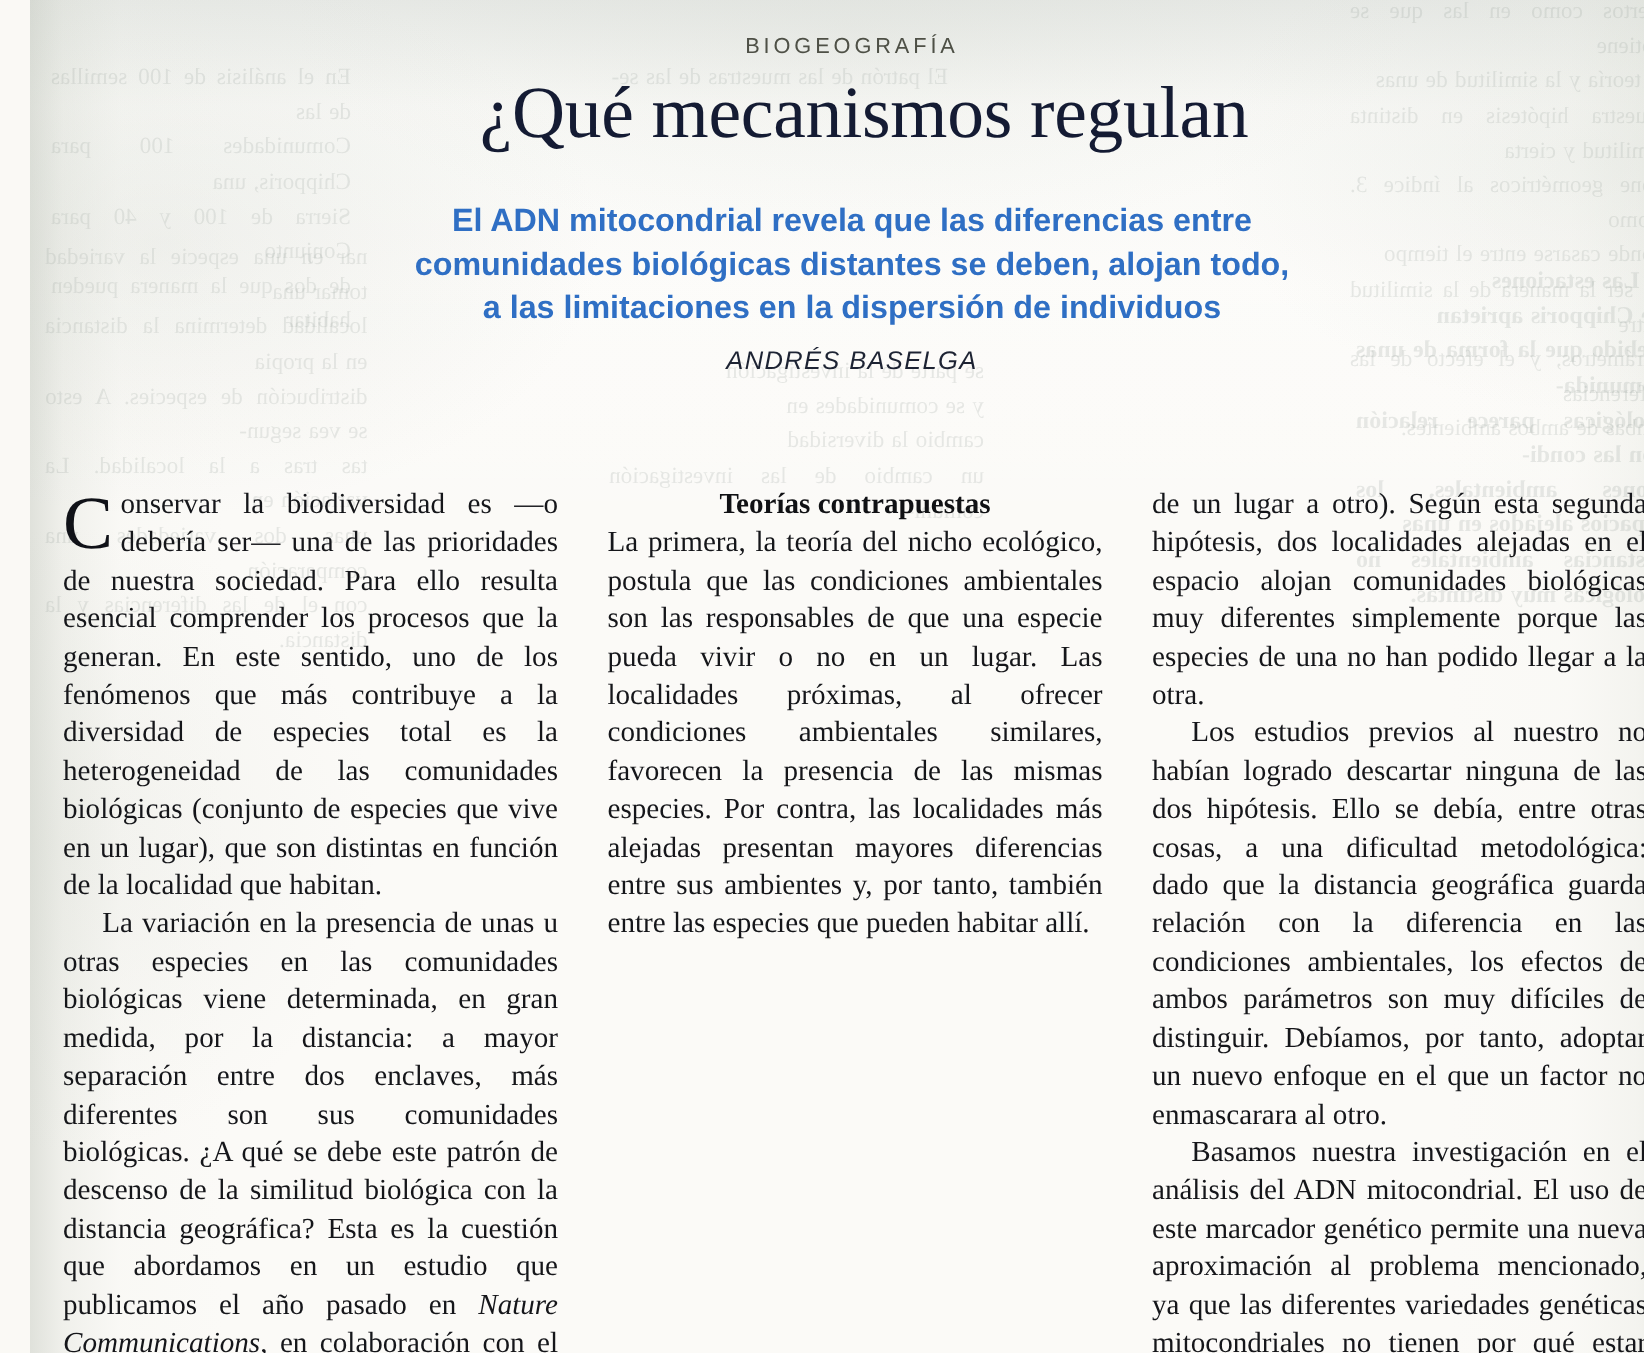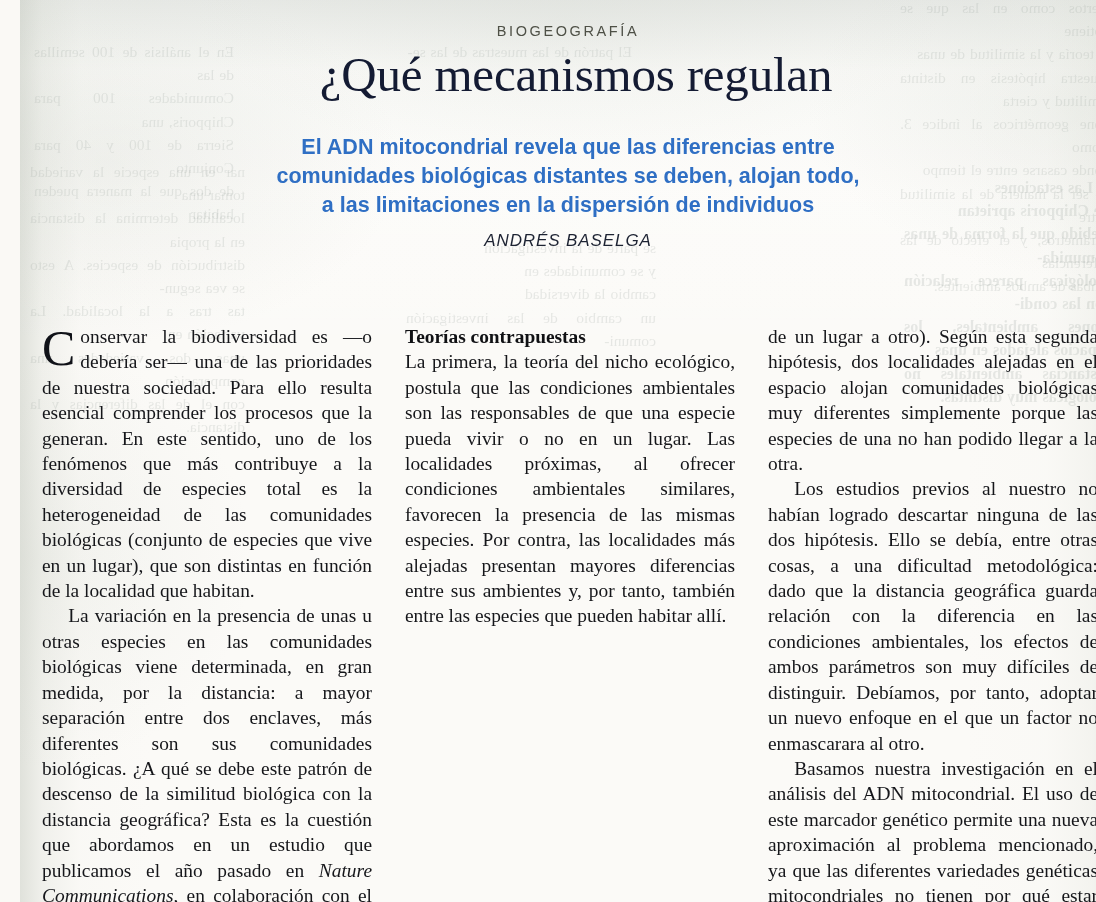--- a/index.html
+++ b/index.html
@@ -137,21 +137,21 @@
     hyphens:manual;
   }
   .col p{margin:0;}
   .col p + p{text-indent:1.35em;}
   .col .subhead{
     margin:0 0 0 0;
     font-weight:bold;
     font-size:19.4px;
     line-height:25.4px;
     color:#101114;
-    text-align:left;
+    text-align:center;
   }
   .col .subhead + p{text-indent:0;}
   .col em{font-style:italic;}
 
   
   .dropcap::first-letter{
     float:left;
     font-family:"Liberation Serif", serif;
     font-size:50px;
     line-height:44px;

